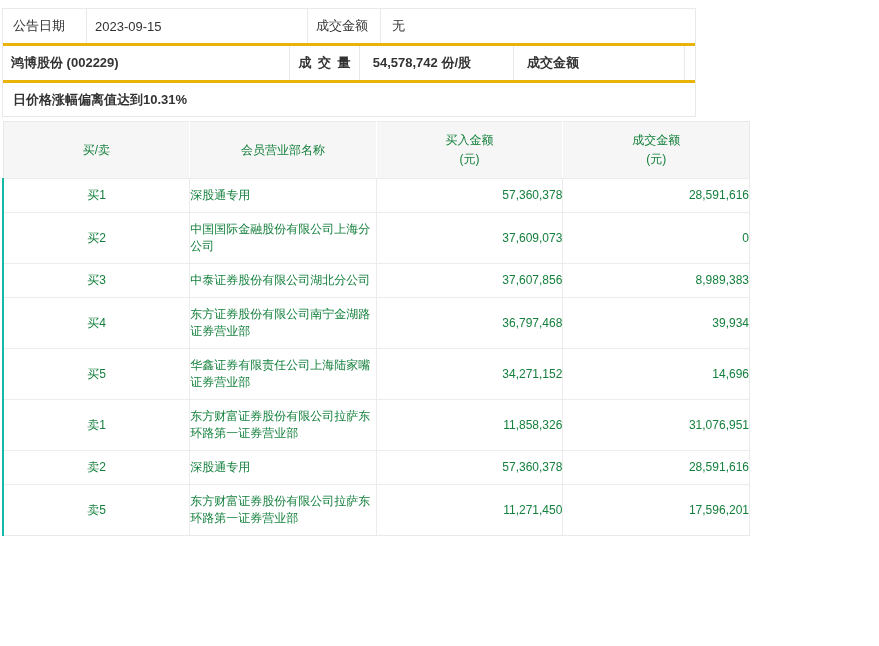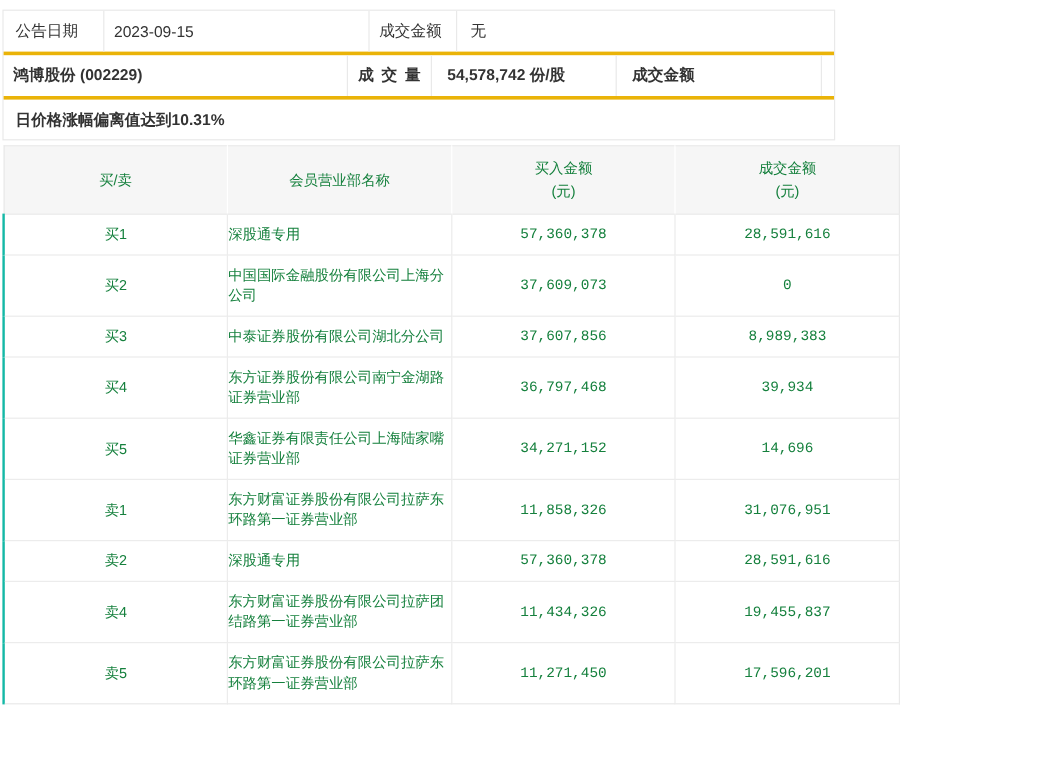--- a/index.html
+++ b/index.html
@@ -71,21 +71,21 @@
     border: 1px solid #ececec;
     vertical-align: middle;
     padding: 8px 0;
     line-height: 17px;
   }
   .lhb-table tr > td:first-child { border-left: 2px solid #14b8a6; }
   .lhb-table tr > td:last-child  { border-right: 1px solid #e9e9e9; }
   .lhb-table tr:last-child > td  { border-bottom: 1px solid #e9e9e9; }
   .col-side { text-align: center; }
   .col-name { text-align: left; padding: 8px 6px 8px 8px; }
-  .col-num  { text-align: center; padding-right: 10px; font-family: Liberation Mono, monospace; }
+  .col-num  { text-align: right; padding-right: 10px; }
 </style>
 </head>
 <body>
 
 <div class="page">
 
   <div class="info-box">
     <div class="info-row info-row-1">
       <div class="info-cell r1c1">公告日期</div>
       <div class="info-cell r1c2">2023-09-15</div>
@@ -168,26 +168,20 @@
           <td class="col-num">11,858,326</td>
           <td class="col-num">31,076,951</td>
         </tr>
         <tr>
           <td class="col-side">卖2</td>
           <td class="col-name">深股通专用</td>
           <td class="col-num">57,360,378</td>
           <td class="col-num">28,591,616</td>
         </tr>
         <tr>
-          <td class="col-side">卖4</td>
-          <td class="col-name">东方财富证券股份有限公司拉萨团结路第一证券营业部</td>
-          <td class="col-num">11,434,326</td>
-          <td class="col-num">19,455,837</td>
-        </tr>
-        <tr>
           <td class="col-side">卖5</td>
           <td class="col-name">东方财富证券股份有限公司拉萨东环路第一证券营业部</td>
           <td class="col-num">11,271,450</td>
           <td class="col-num">17,596,201</td>
         </tr>
       </tbody>
   </table>
 
 </div>
 

